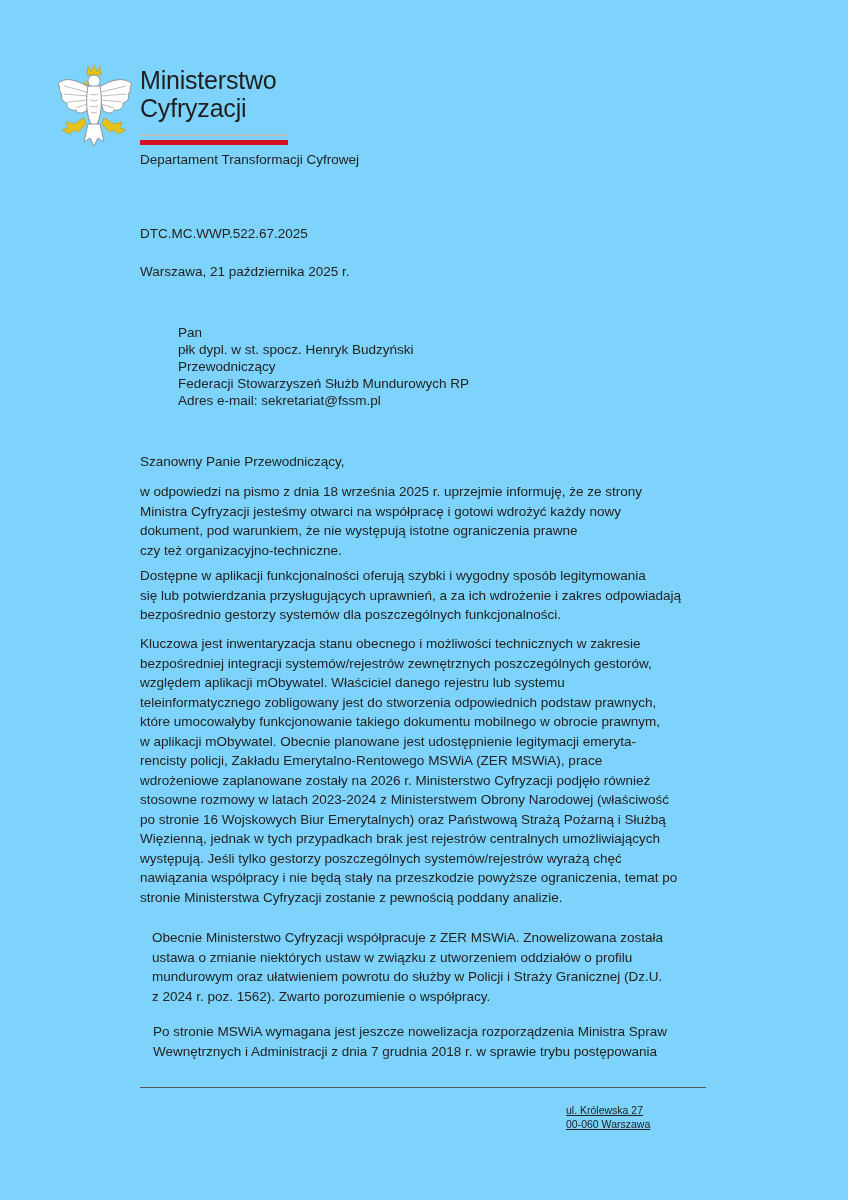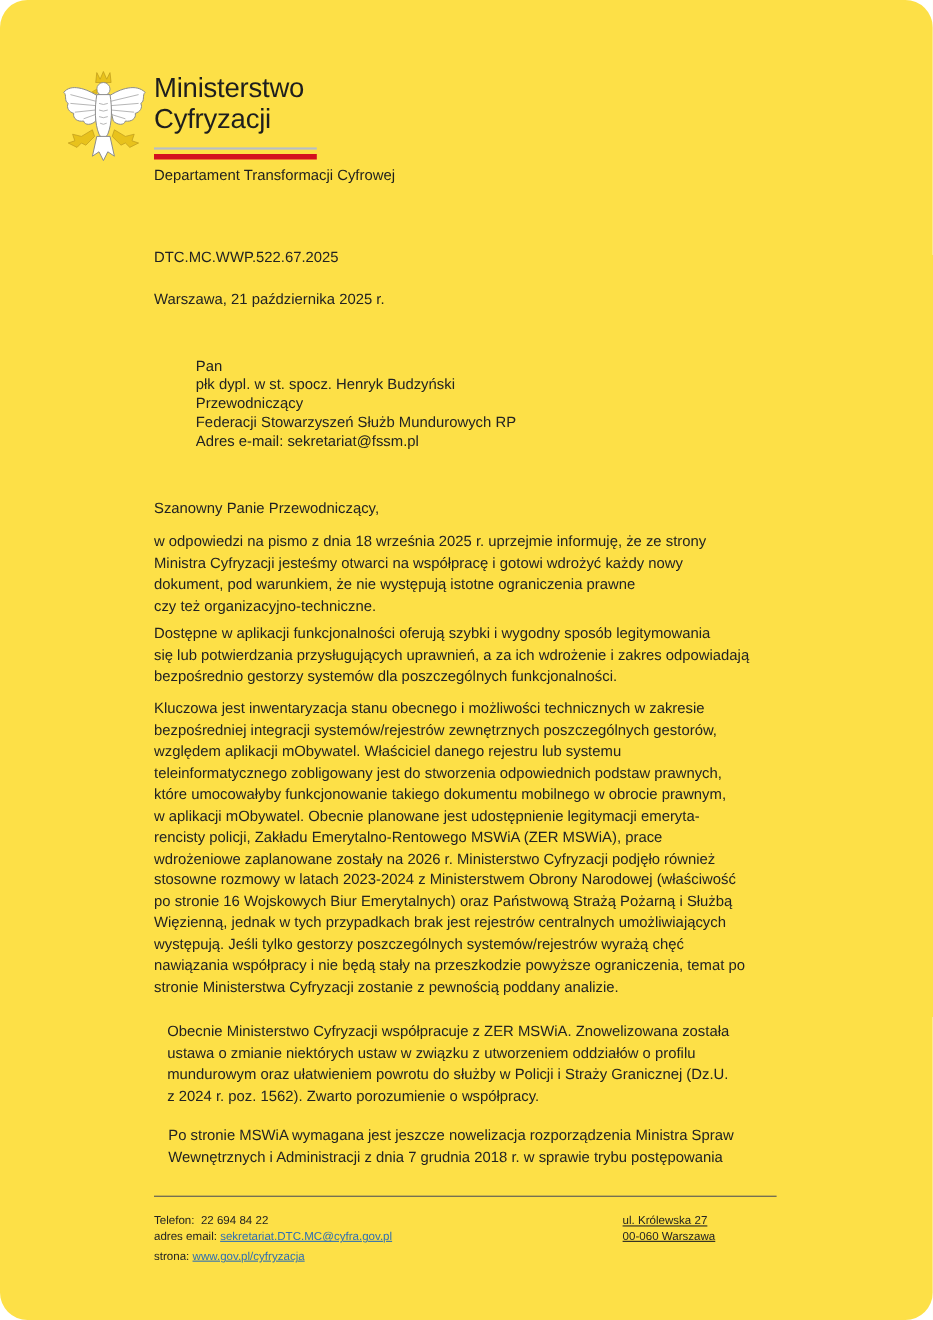--- a/index.html
+++ b/index.html
@@ -11,22 +11,21 @@
     }
     body {
       font-family: "Liberation Sans", "DejaVu Sans", sans-serif;
       color: #1f1f1f;
       position: relative;
     }
     .page {
       position: relative;
       width: 848px;
       height: 1200px;
-      background: #fde047;
-      border-radius: 25px;
+      background: #7dd3fc;
     }
     
     .logo {
       position: absolute;
       left: 54px;
       top: 62px;
       width: 84px;
       height: 92px;
     }
     .ministry-name {
@@ -205,33 +204,19 @@
     <div>z 2024 r. poz. 1562). Zwarto porozumienie o współpracy.</div>
   </div>
 
   <div class="text para para5">
     <div>Po stronie MSWiA wymagana jest jeszcze nowelizacja rozporządzenia Ministra Spraw</div>
     <div>Wewnętrznych i Administracji z dnia 7 grudnia 2018 r. w sprawie trybu postępowania</div>
   </div>
 
   <div class="footer-line"></div>
 
-  <div class="footer-left">
-    <div>
-      <span>Telefon:</span>&nbsp;
-      <span>22 694 84 22</span>
-    </div>
-    <div>
-      <span>adres email:</span>
-      <a class="link">sekretariat.DTC.MC@cyfra.gov.pl</a>
-    </div>
-    <div class="row-gap">
-      <span>strona:</span>
-      <a class="link">www.gov.pl/cyfryzacja</a>
-    </div>
-  </div>
 
   <div class="footer-right">
     <div>ul. Królewska 27</div>
     <div>00-060 Warszawa</div>
   </div>
 
 </div>
 
 </body></html>

